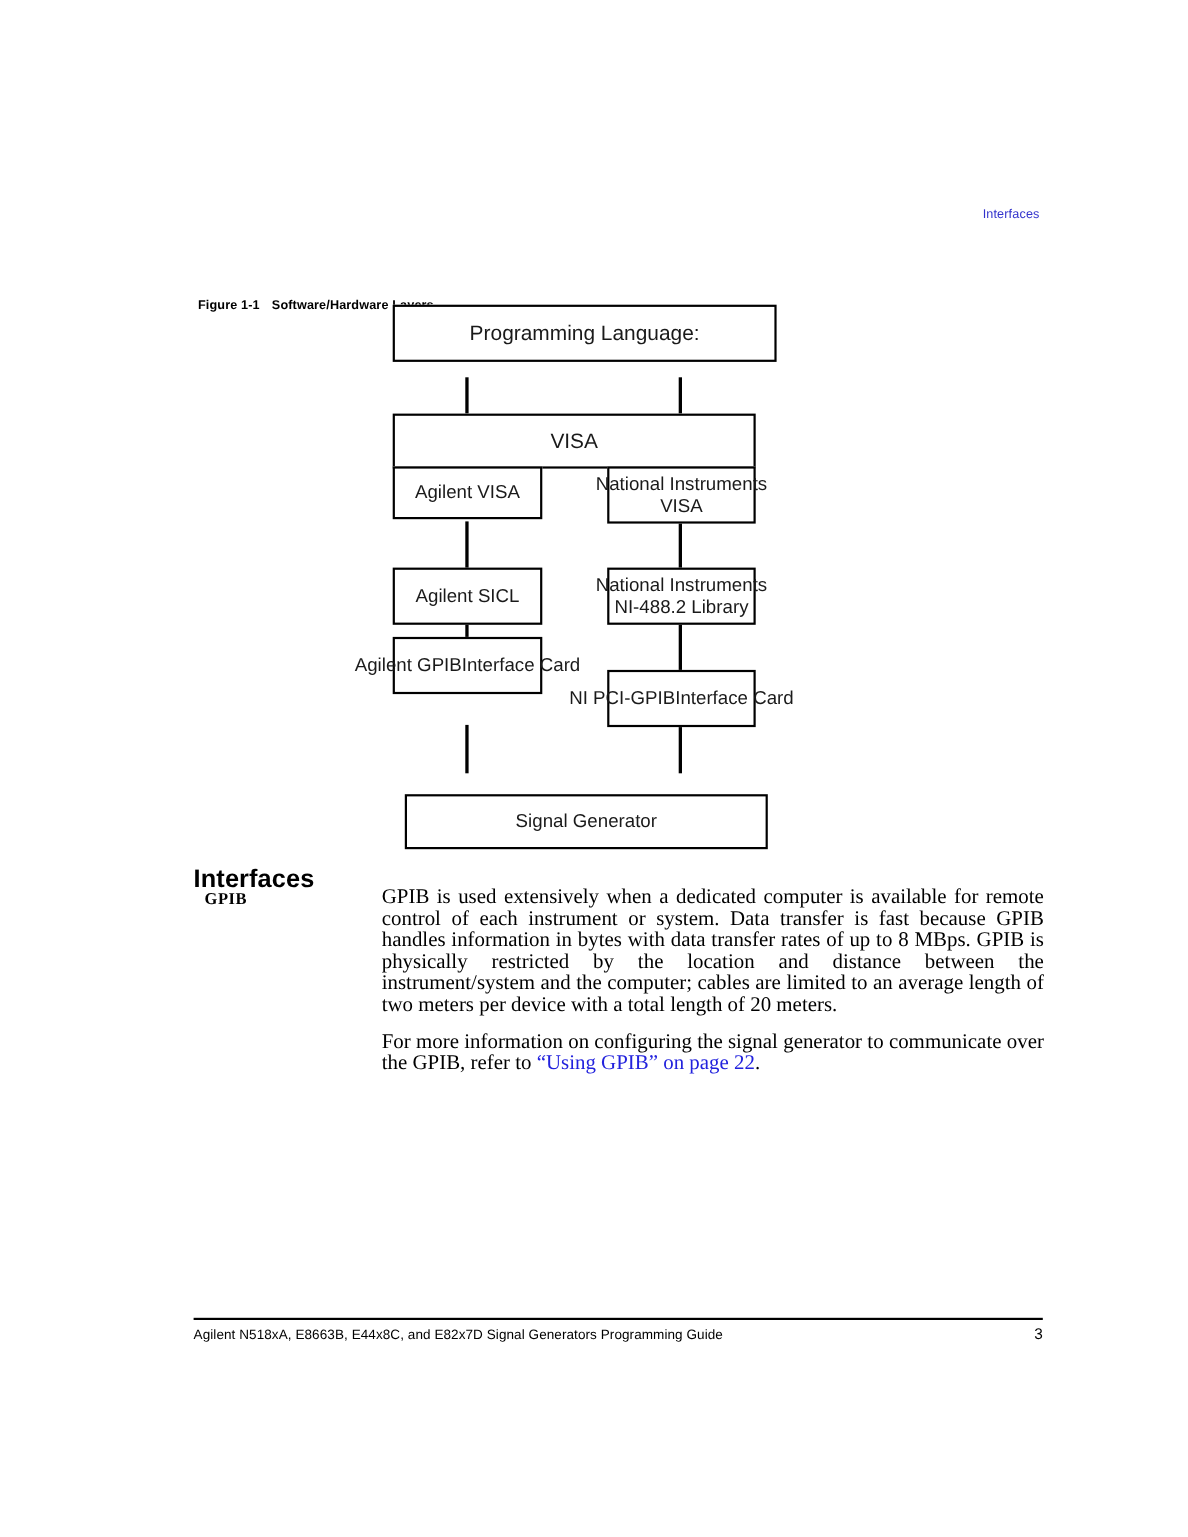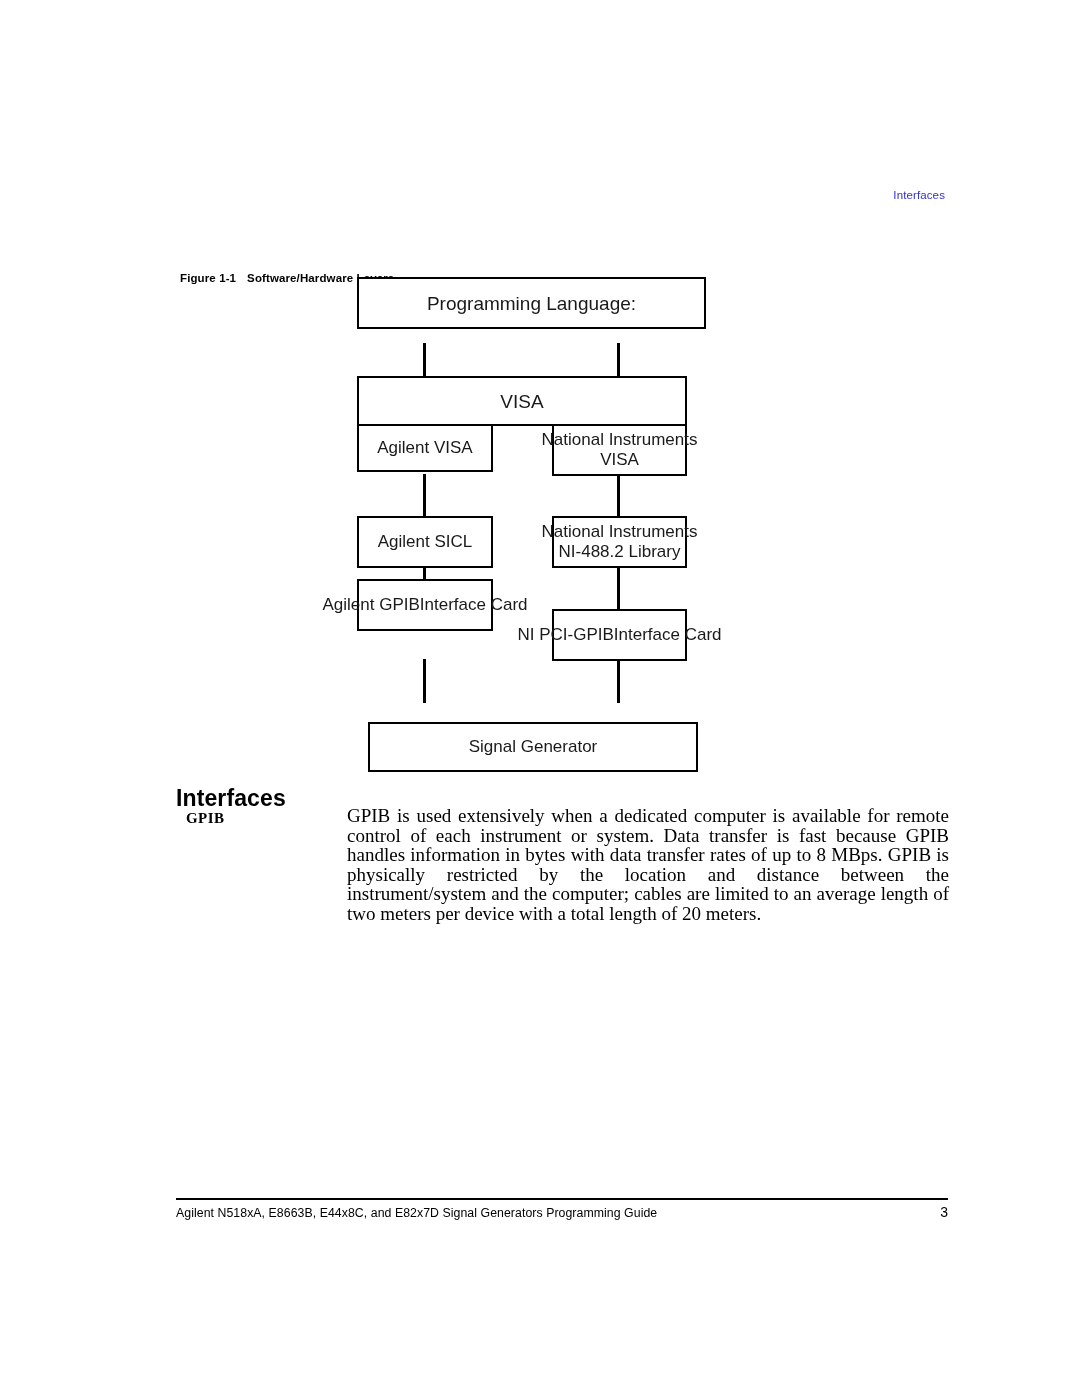--- a/index.html
+++ b/index.html
@@ -209,17 +209,18 @@
     <span class="ln">Signal Generator</span>
   </div>
 </div>
 
 <h1 id="section-heading">Interfaces</h1>
 
 <div id="gpib-label">GPIB</div>
 
 <div id="gpib-body">
   <p>GPIB is used extensively when a dedicated computer is available for remote control of each instrument or system. Data transfer is fast because GPIB handles information in bytes with data transfer rates of up to 8 MBps. GPIB is physically restricted by the location and distance between the instrument/system and the computer; cables are limited to an average length of two meters per device with a total length of 20 meters.</p>
+  <p><span>For more information on configuring the signal generator to communicate over the GPIB, refer to </span><span class="xref">“Using GPIB” on page 22</span><span>.</span></p>
 </div>
 
 <div id="footer-rule"></div>
 <div id="footer-text">Agilent N518xA, E8663B, E44x8C, and E82x7D Signal Generators Programming Guide</div>
 <div id="footer-page">3</div>
 
 </body></html>

